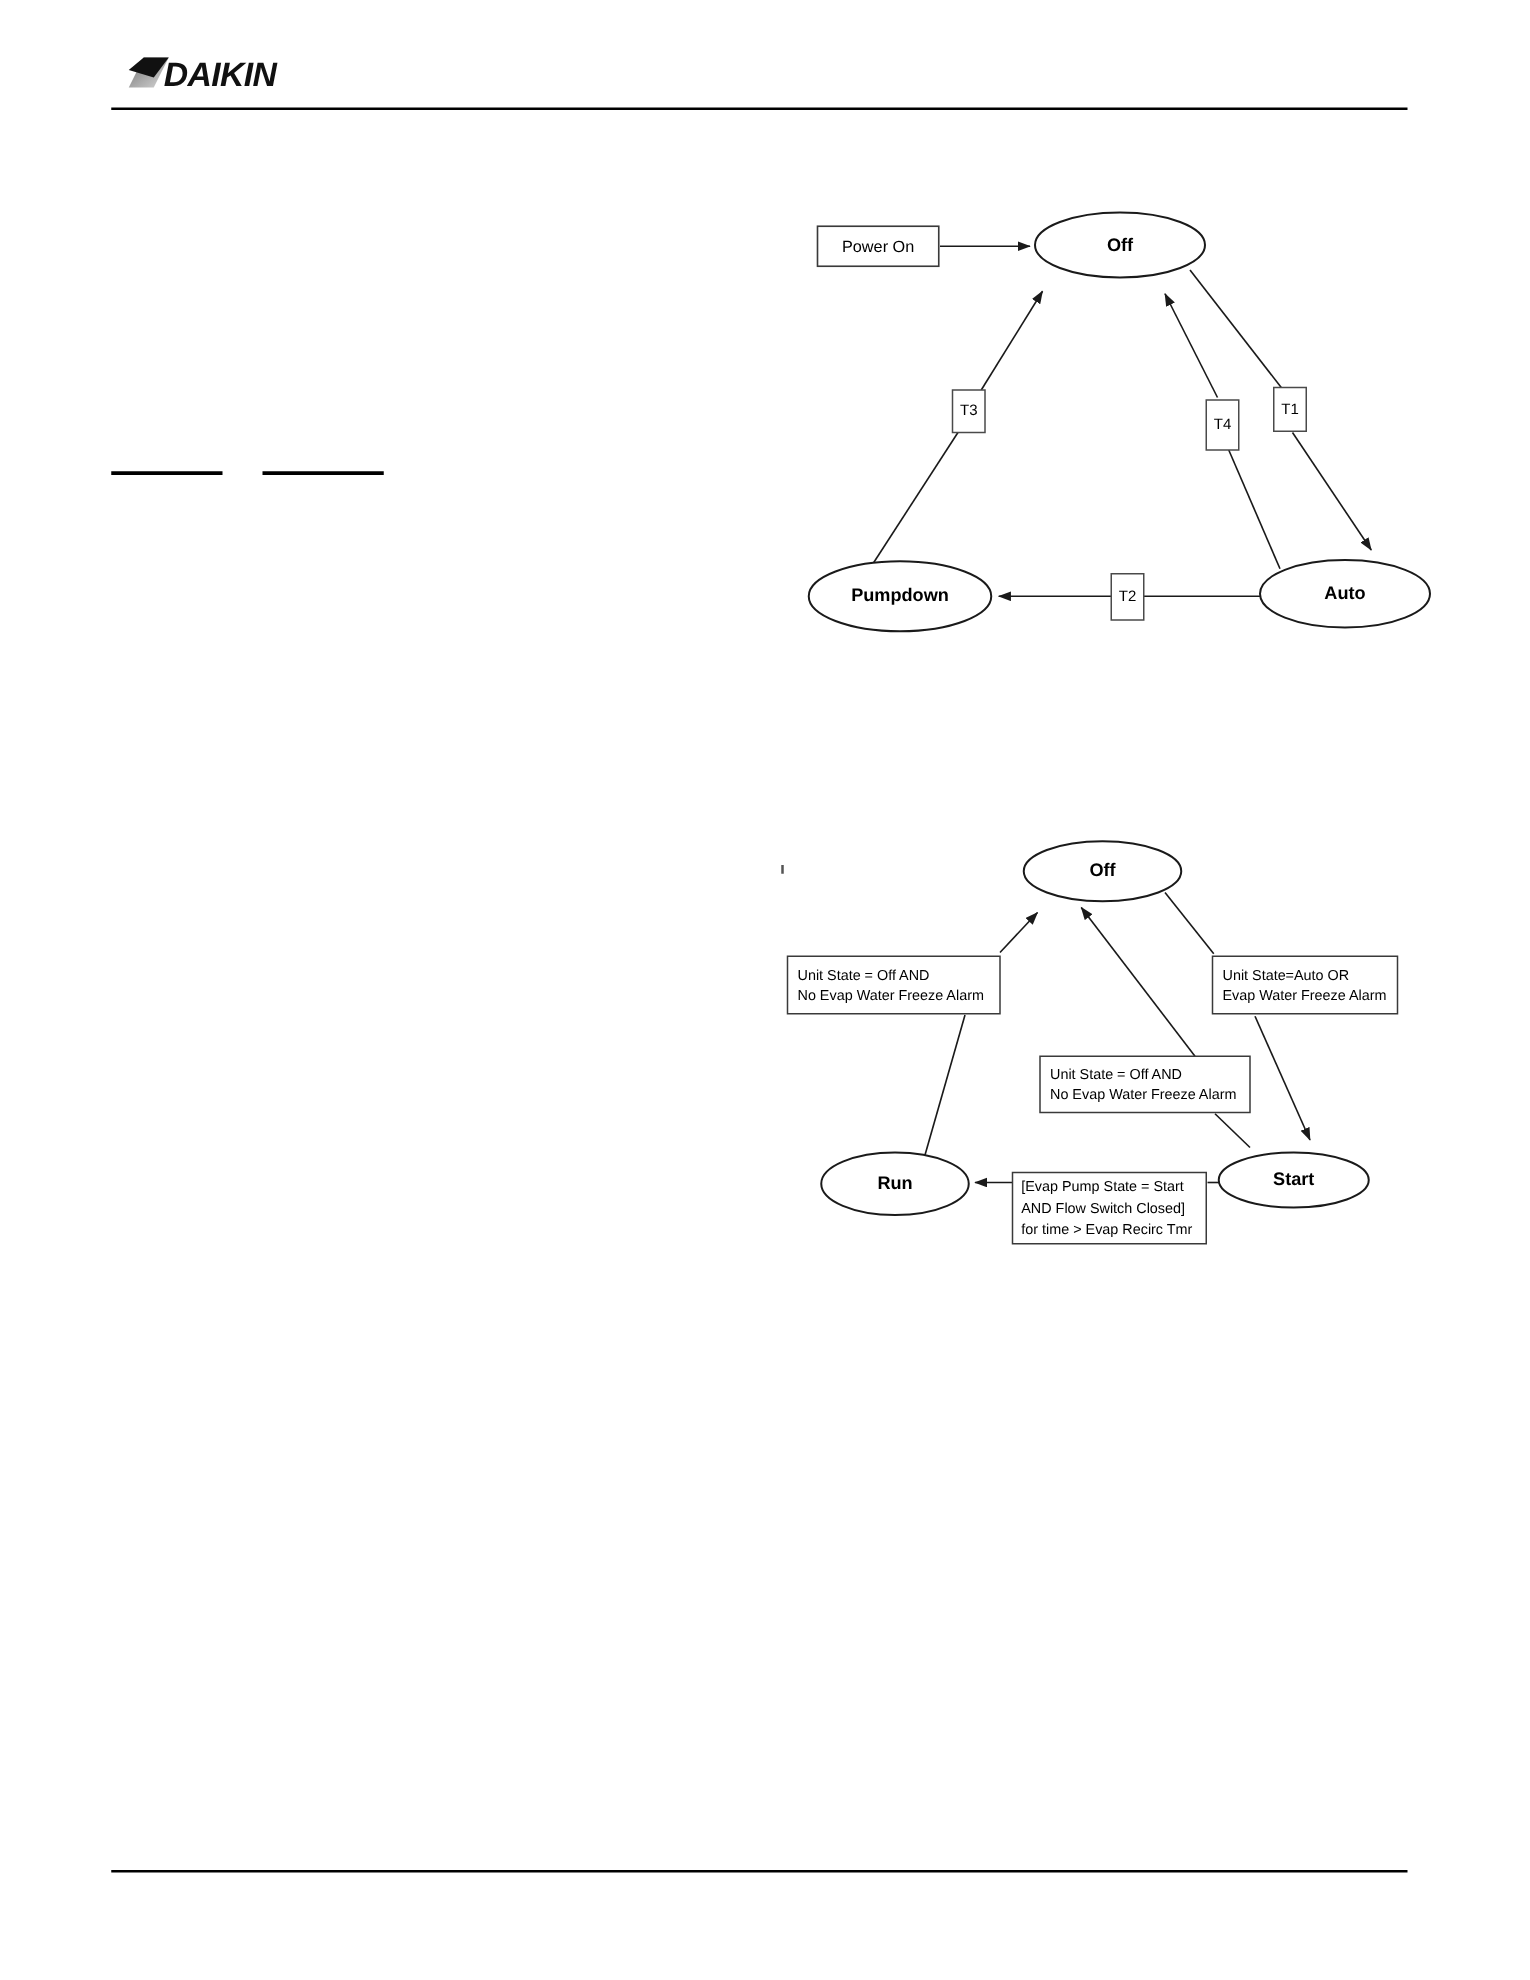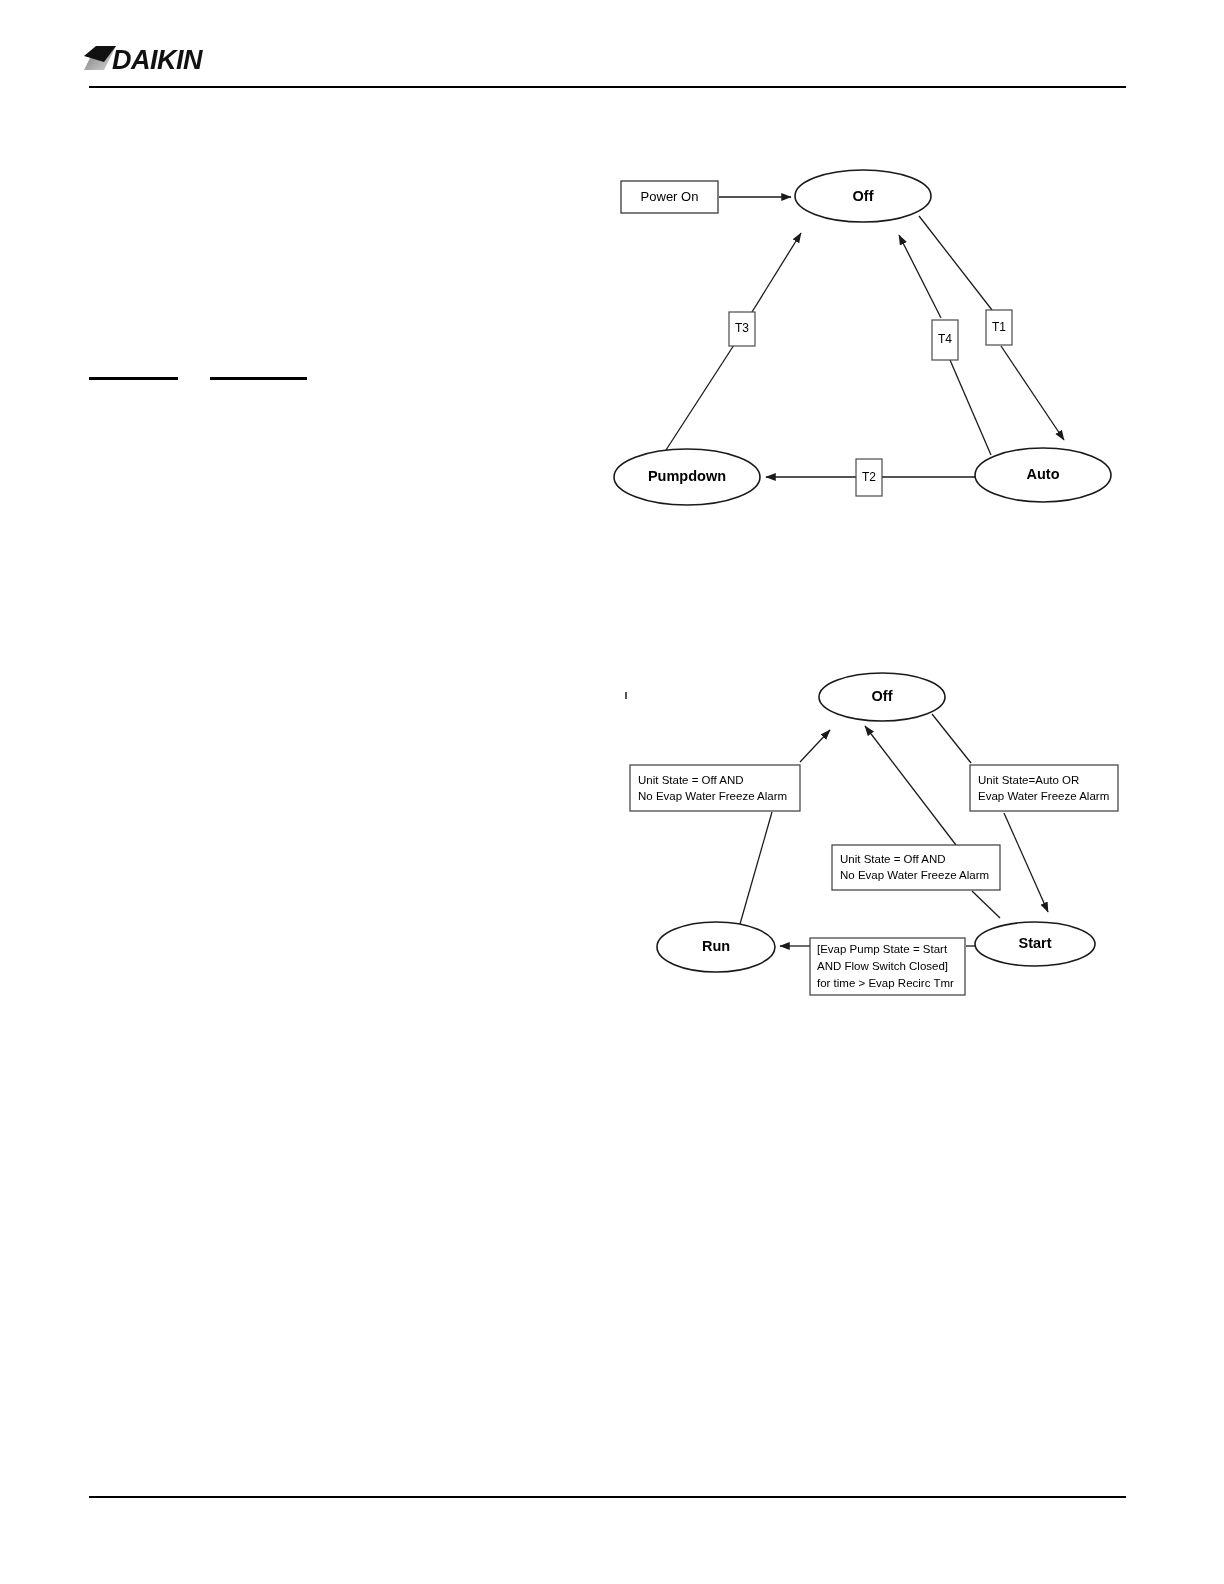--- a/index.html
+++ b/index.html
@@ -16,21 +16,21 @@
     position: relative;
     width: 1224px;
     height: 1584px;
     background: #ffffff;
     overflow: hidden;
   }
 
   
   .logo {
     position: absolute;
-    left: 82px;
+    left: 101px;
     top: 44px;
     width: 140px;
     height: 30px;
   }
   .header-rule {
     position: absolute;
     left: 89px;
     top: 86px;
     width: 1037px;
     height: 2px;
@@ -51,21 +51,21 @@
     height: 3px;
     background: #000000;
   }
   #rule-seg-1 { left: 89px;  top: 377px; width: 89px; }
   #rule-seg-2 { left: 210px; top: 377px; width: 97px; }
 
   
   .diagram {
     position: absolute;
   }
-  #diagram-unit-state { left: 586px; top: 150px;  width: 560px; height: 380px; }
+  #diagram-unit-state { left: 619px; top: 150px;  width: 560px; height: 380px; }
   #diagram-evap-pump  { left: 600px; top: 650px;  width: 560px; height: 370px; }
   .diagram svg {
     display: block;
     width: 100%;
     height: 100%;
     overflow: visible;
   }
 
   .node-ellipse {
     fill: #ffffff;

